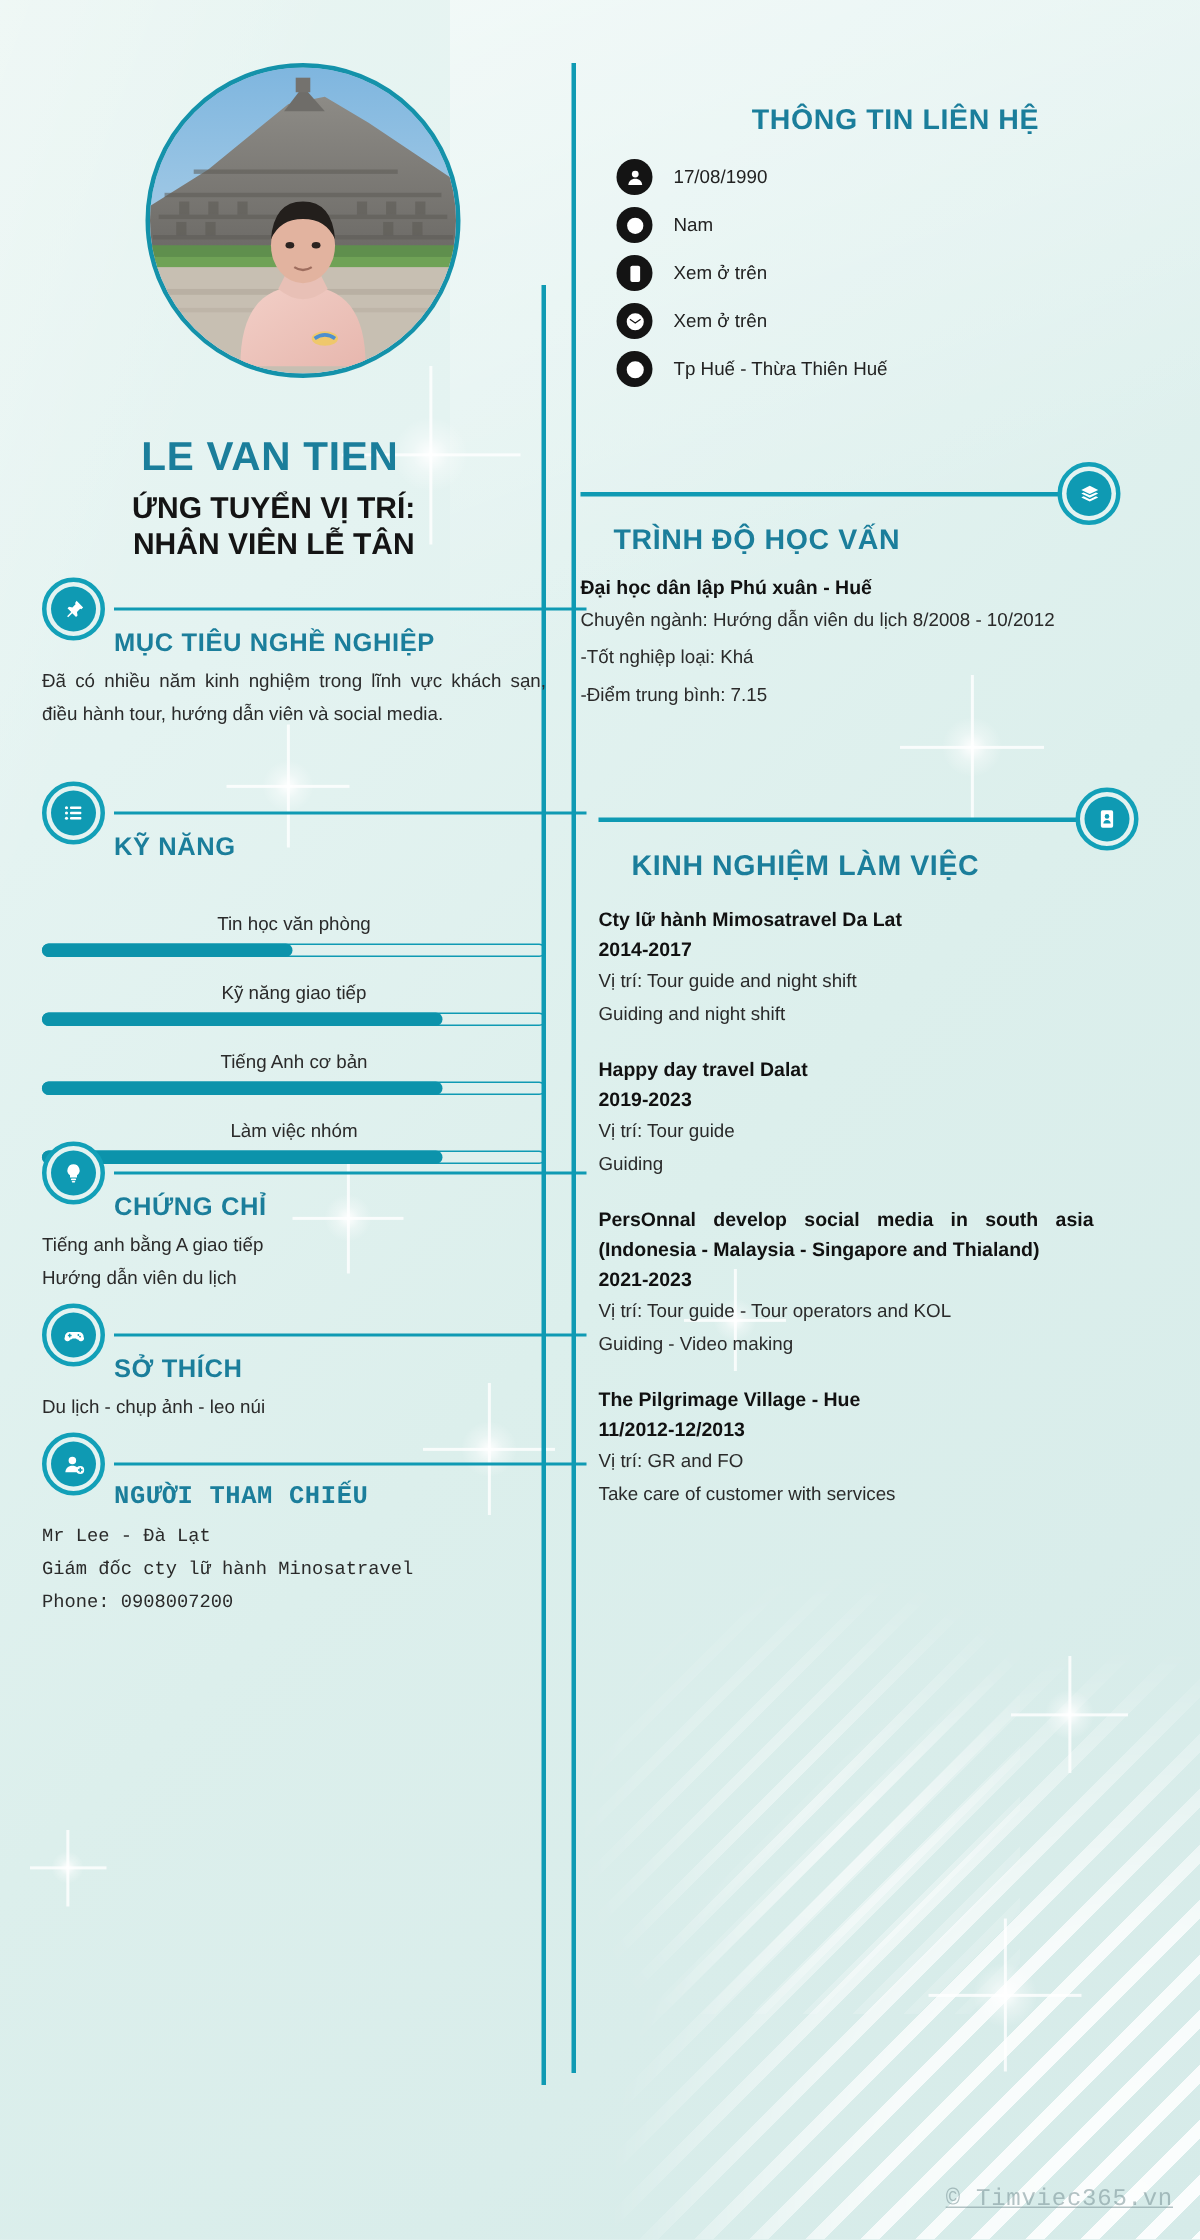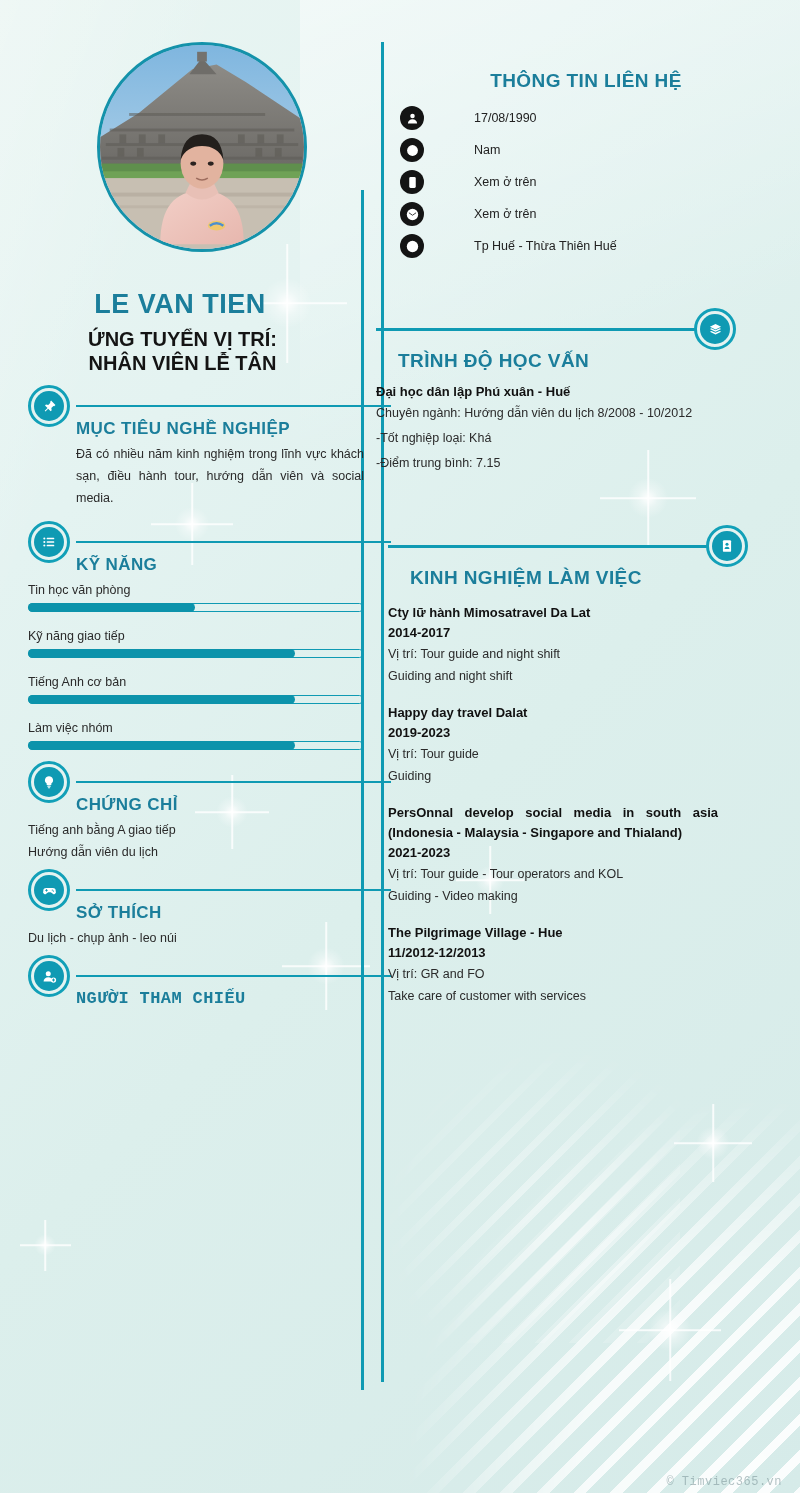--- a/index.html
+++ b/index.html
@@ -184,21 +184,21 @@
   }
   .bar-fill {
     position: absolute;
     left: -1.5px; top: -1.5px;
     height: 9px;
     background: #0c93ab;
     border-radius: 5px;
   }
 
   
-  .sec-right { position: absolute; left: 376px; width: 336px; }
+  .sec-right { position: absolute; left: 387px; width: 336px; }
   .rule-right {
     position: absolute;
     left: 0; top: 0;
     height: 3px;
     width: 328px;
     background: #0f9ab3;
   }
   .badge-right {
     position: absolute;
     left: 318px; top: -20px;
@@ -221,21 +221,20 @@
     left: 0; top: 0; width: 420px;
     text-align: center;
     font-size: 19px; font-weight: bold;
     letter-spacing: 0.4px;
     color: #1b7e9b;
   }
   .contact-row {
     display: flex;
     align-items: center;
     height: 32px;
-    gap: 36px;
   }
   .contact-ico {
     width: 24px; height: 24px;
     flex: 0 0 24px;
     border-radius: 50%;
     background: #141414;
     color: #ffffff;
     display: flex; align-items: center; justify-content: center;
     margin-right: 14px;
   }
@@ -269,25 +268,26 @@
     text-align: justify;
     text-align-last: left;
   }
   .edu-line {
     font-size: 12.5px; color: #2a2a2a;
     line-height: 25px;
   }
 
   .watermark {
     position: absolute;
-    right: 18px; bottom: 4px;
+    right: 18px; bottom: 18px;
     font-family: "Liberation Mono", monospace;
-    font-size: 12px;
+    font-size: 16px;
     color: rgba(120,145,150,0.55);
     letter-spacing: 0.5px;
+    text-decoration: underline;
   }
 </style>
 </head>
 <body>
 
 <div class="page">
 
   <div class="sheen"></div>
   <div class="sheen2"></div>
   <div class="dash-pattern"></div>
@@ -374,40 +374,40 @@
   <div class="sec-left" style="top:385px;">
     <div class="sec-rule" style="width:315px;"></div>
     <div class="badge">
       <span class="badge-inner">
         <svg width="15" height="15" viewBox="0 0 24 24" fill="currentColor">
           <path d="M14.5 2.5l7 7-2 2-1.2-.5-3.4 3.4.6 3.6-1.6 1.6-4-4-4.4 4.4-1.1-1.1 4.4-4.4-4-4 1.6-1.6 3.6.6 3.4-3.4-.5-1.2z"></path>
         </svg>
       </span>
     </div>
     <div class="sec-title-left">MỤC TIÊU NGHỀ NGHIỆP</div>
-    <div class="body-text justify" style="margin-top:58px;margin-left:48px;">Đã có nhiều năm kinh nghiệm trong lĩnh vực khách sạn, điều hành tour, hướng dẫn viên và social media.</div>
+    <div class="body-text justify" style="margin-top:58px;">Đã có nhiều năm kinh nghiệm trong lĩnh vực khách sạn, điều hành tour, hướng dẫn viên và social media.</div>
   </div>
 
   <div class="sec-left" style="top:521px;">
     <div class="sec-rule" style="width:315px;"></div>
     <div class="badge">
       <span class="badge-inner">
         <svg width="14" height="14" viewBox="0 0 24 24" fill="currentColor">
           <circle cx="4" cy="6" r="1.8"></circle>
             <rect x="8" y="4.6" width="13" height="2.8" rx="1"></rect>
           <circle cx="4" cy="12" r="1.8"></circle>
             <rect x="8" y="10.6" width="13" height="2.8" rx="1"></rect>
           <circle cx="4" cy="18" r="1.8"></circle>
             <rect x="8" y="16.6" width="13" height="2.8" rx="1"></rect>
         </svg>
       </span>
     </div>
     <div class="sec-title-left">KỸ NĂNG</div>
 
-    <div style="margin-top:62px;">
+    <div style="margin-top:88px;text-align:center;">
       <div>
         <div class="skill-label">Tin học văn phòng</div>
         <div class="bar-track">
           <div class="bar-fill" style="width:50%;"></div>
         </div>
       </div>
       <div>
         <div class="skill-label">Kỹ năng giao tiếp</div>
         <div class="bar-track">
           <div class="bar-fill" style="width:80%;"></div>
@@ -472,20 +472,25 @@
         <svg width="15" height="15" viewBox="0 0 24 24" fill="currentColor">
           <circle cx="10" cy="7.5" r="4"></circle>
           <path d="M2.5 20c0-4.2 3.4-7 7.5-7s7.5 2.8 7.5 7z"></path>
           <circle cx="18.4" cy="17.6" r="4.2" fill="currentColor"></circle>
           <rect x="17.6" y="15.2" width="1.6" height="4.8" fill="#0f9ab3"></rect>
           <rect x="16" y="16.8" width="4.8" height="1.6" fill="#0f9ab3"></rect>
         </svg>
       </span>
     </div>
     <div class="sec-title-left">NGƯỜI THAM CHIẾU</div>
+    <div style="margin-top:58px;">
+      <div class="body-text">Mr Lee - Đà Lạt</div>
+      <div class="body-text">Giám đốc cty lữ hành Minosatravel</div>
+      <div class="body-text">Phone: 0908007200</div>
+    </div>
   </div>
 
   <div class="sec-right" style="top:70px;">
     <div class="contact-title">THÔNG TIN LIÊN HỆ</div>
     <div style="margin-top:32px; padding-left:24px;">
 
       <div class="contact-row">
         <span class="contact-ico">
           <svg width="13" height="13" viewBox="0 0 24 24" fill="currentColor">
             <circle cx="12" cy="7.5" r="4.2"></circle>

